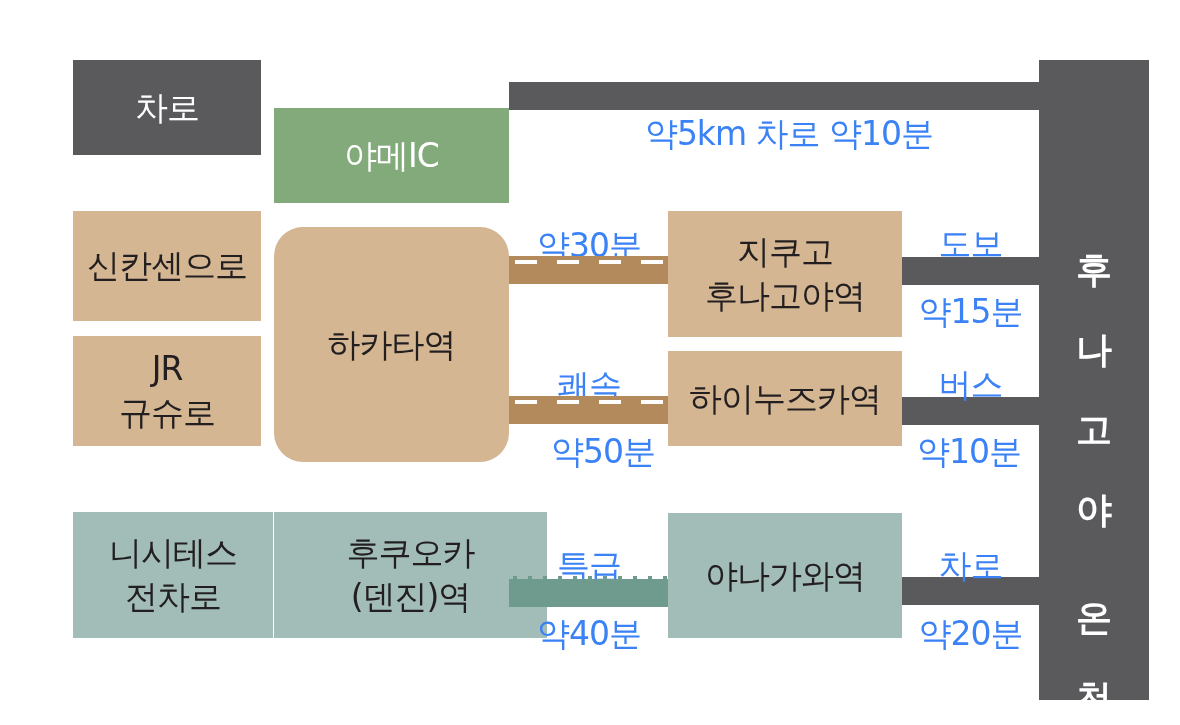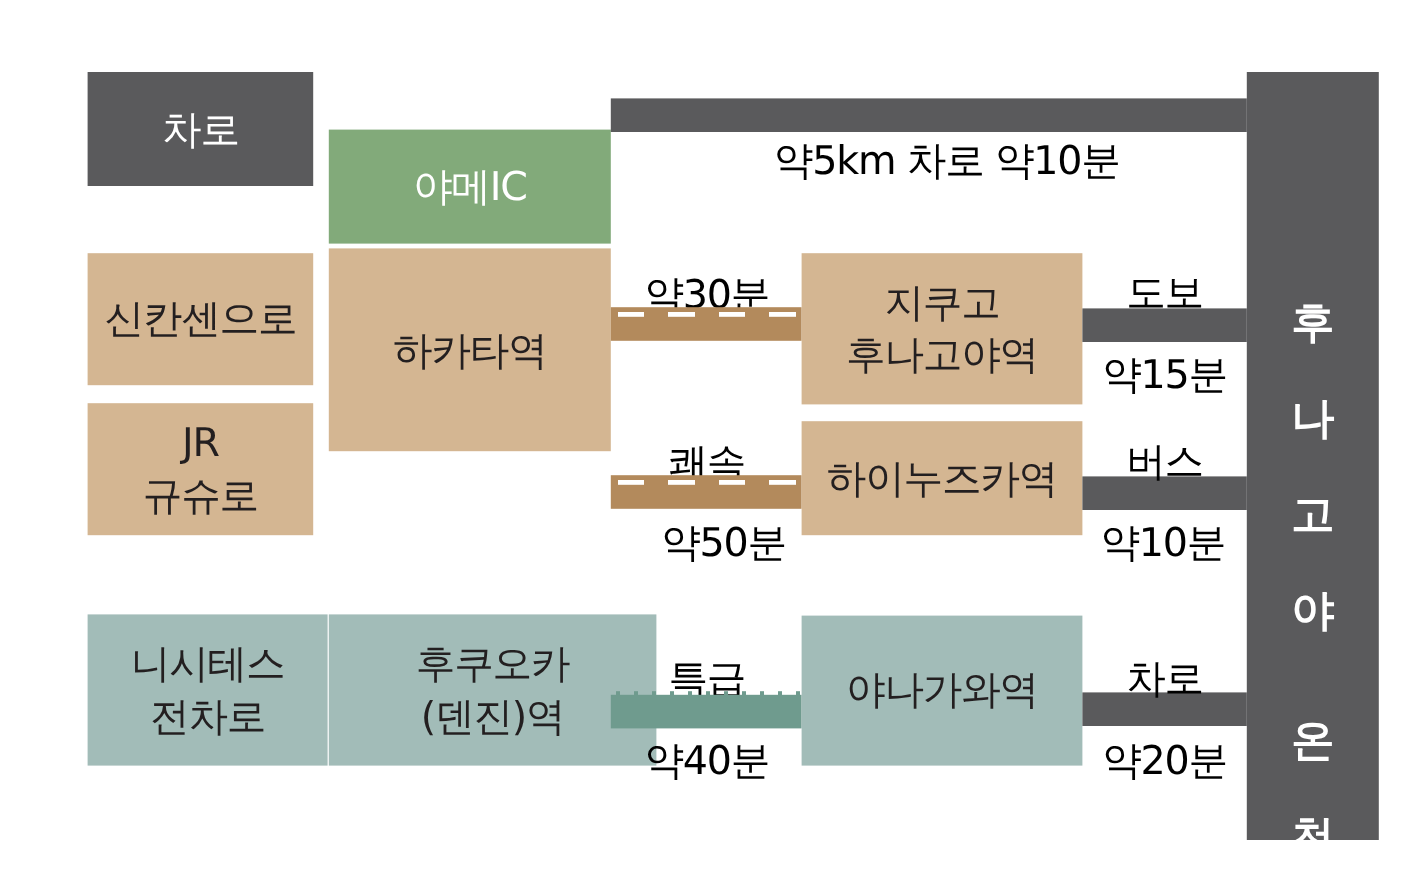--- a/index.html
+++ b/index.html
@@ -12,37 +12,37 @@
   .tan { background: #d4b692; color: #231f20; }
   .teal { background: #a2bcb8; color: #231f20; }
   .line { position: absolute; }
   .solid-dark { background: #5a5a5c; }
   .dash-tan { background: #b38a5c; }
   .dash-tan::after { content: ""; position: absolute; left: 6px; right: 0; top: 4px; height: 4px;
     background: repeating-linear-gradient(90deg, #ffffff 0 22px, transparent 22px 42px); }
   .tick-teal { background: #6f9b8e; height: 6px; }
   .tick-teal::after { content: ""; position: absolute; left: 4px; right: 0; top: -3px; height: 12px;
     background: repeating-linear-gradient(90deg, #6f9b8e 0 4px, transparent 4px 15px); }
-  .label { position: absolute; font-size: 33px; line-height: 40px; text-align: center; color: #000000; letter-spacing: -1px; }
+  .label { position: absolute; font-size: 33px; line-height: 40px; text-align: center; color: #3b82f6; letter-spacing: -1px; }
   .vbar { position: absolute; left: 1025px; top: 46px; width: 110px; height: 640px; background: #5a5a5c;
           color: #fff; font-weight: bold; font-size: 36px; display: flex; flex-direction: column; align-items: center; padding-top: 170px; }
   .vbar span { display: block; line-height: 52px; }
 </style>
 </head>
 <body>
 
 <div class="box dark" style="left:59px;top:46px;width:188px;height:95px;">차로</div>
 <div class="box green" style="left:260px;top:46px;width:235px;height:95px;margin-top:48px;">야메IC</div>
 <div class="line solid-dark" style="left:495px;top:68px;width:530px;height:9px;"></div>
 <div class="label" style="left:560px;top:86px;width:430px;">약5km 차로 약10분</div>
 
 <div class="box tan" style="left:59px;top:197px;width:188px;height:110px;">신칸센으로</div>
 <div class="box tan" style="left:59px;top:322px;width:188px;height:110px;">JR
 규슈로</div>
-<div class="box tan" style="left:260px;top:193px;width:235px;height:169px;">하카타역</div>
+<div class="box tan" style="left:260px;top:213px;width:235px;height:235px;border-radius:29px;">하카타역</div>
 
 <div class="label" style="left:495px;top:198px;width:160px;">약30분</div>
 <div class="line dash-tan" style="left:495px;top:242px;width:159px;height:12px;"></div>
 <div class="box tan" style="left:654px;top:197px;width:234px;height:126px;">지쿠고
 후나고야역</div>
 <div class="line solid-dark" style="left:888px;top:243px;width:137px;height:9px;"></div>
 <div class="label" style="left:888px;top:196px;width:137px;">도보</div>
 <div class="label" style="left:888px;top:264px;width:137px;">약15분</div>
 
 <div class="label" style="left:495px;top:338px;width:160px;">쾌속</div>

